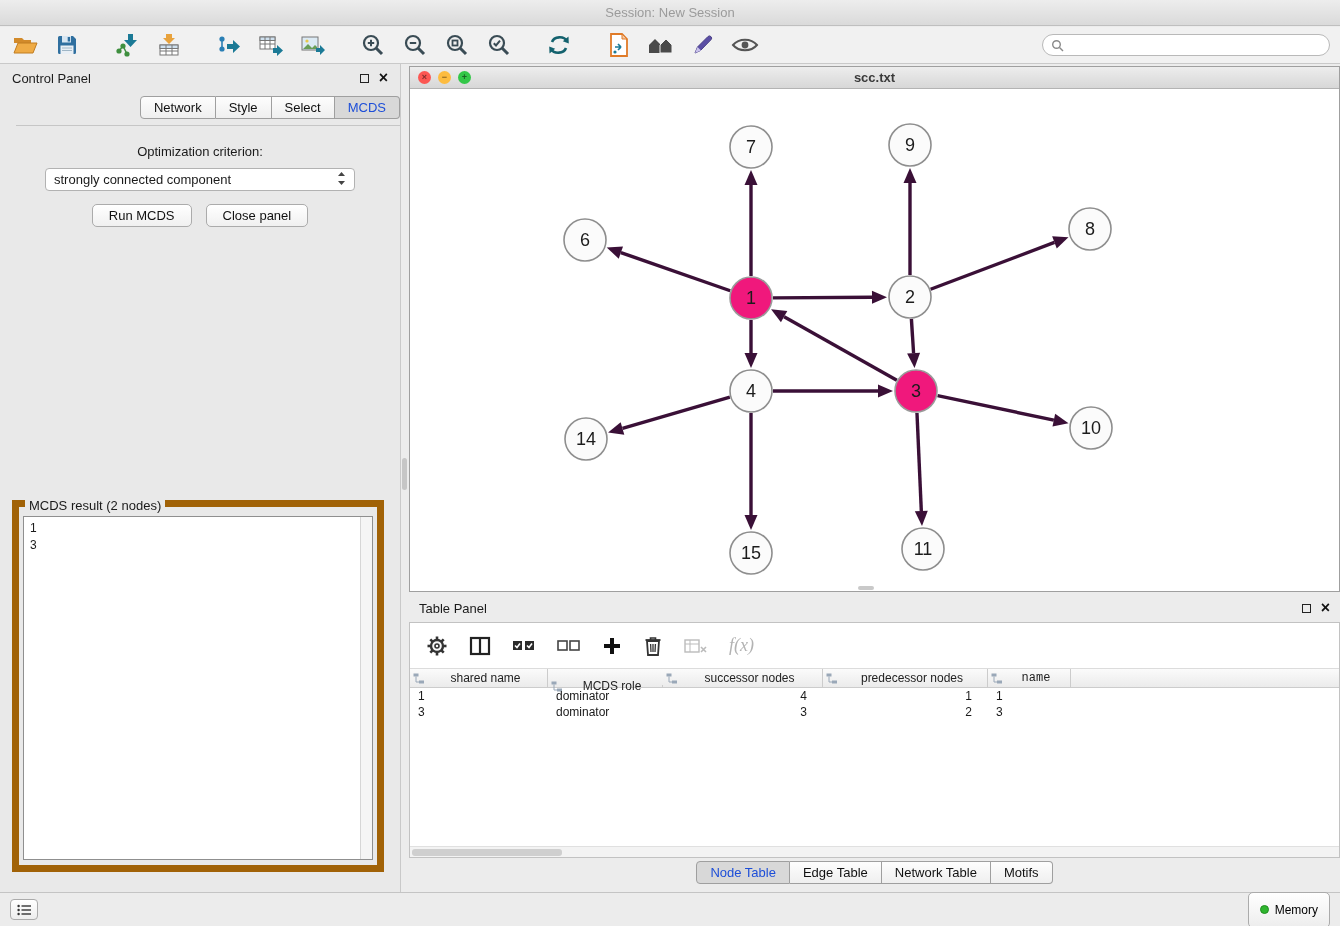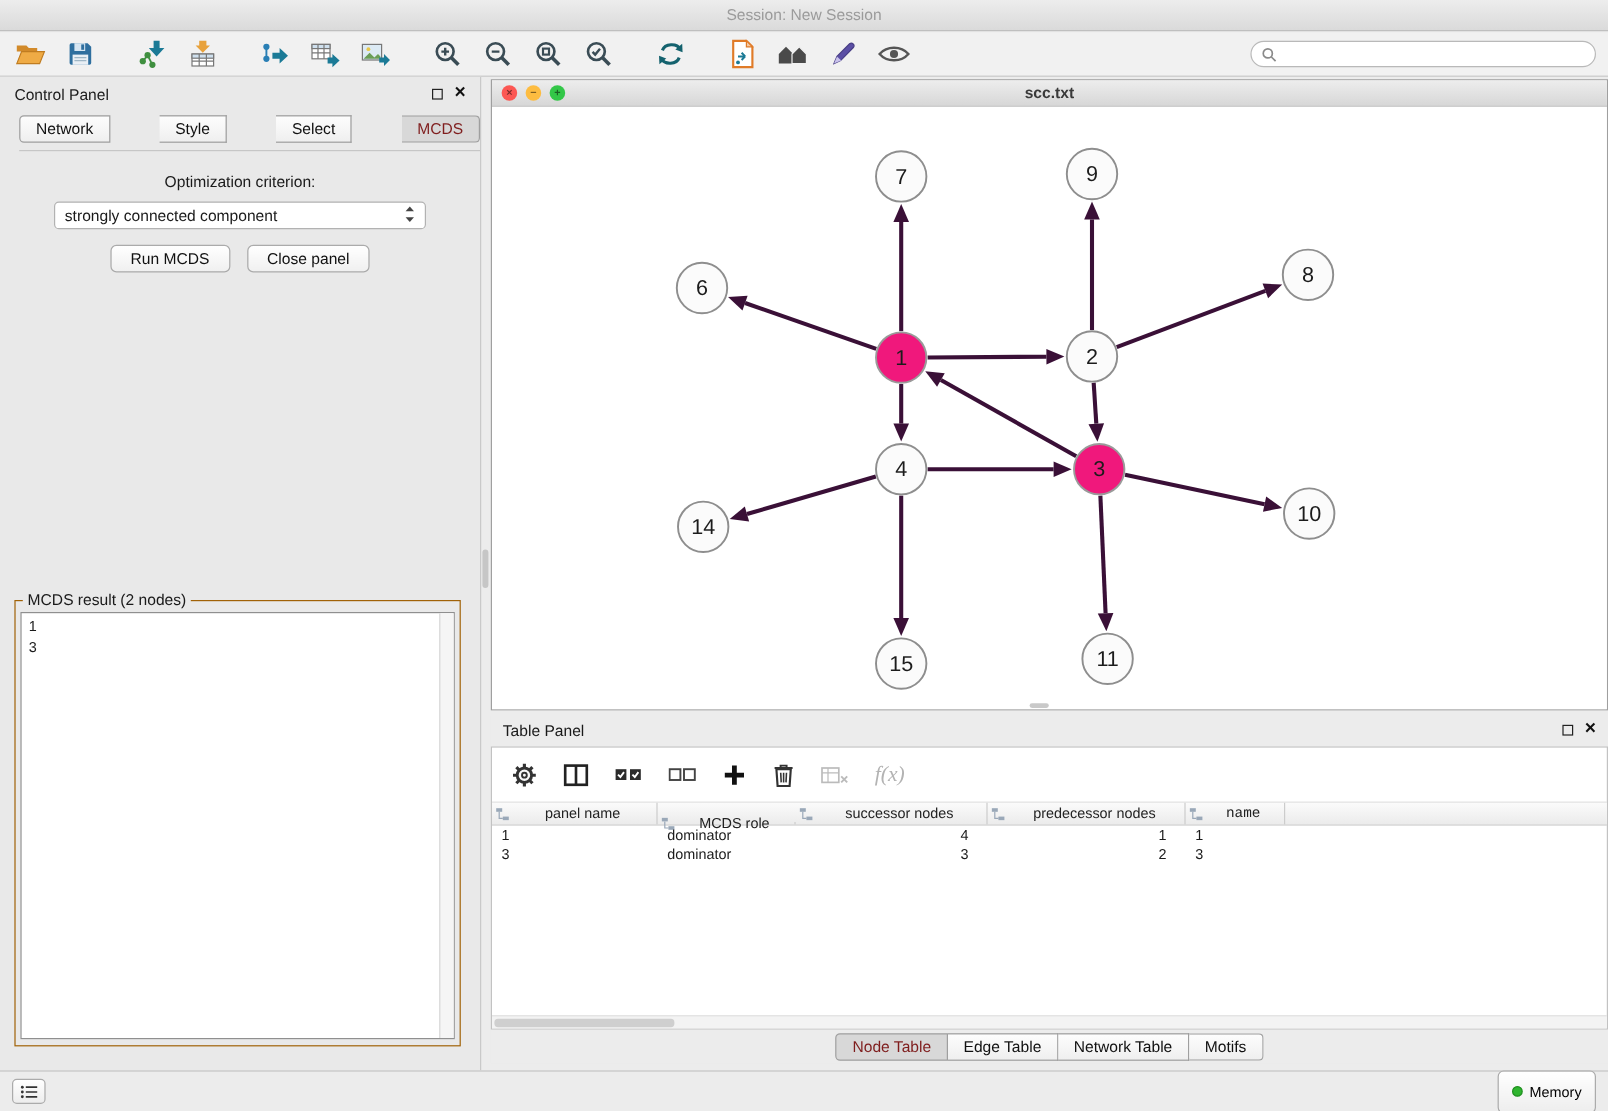--- a/index.html
+++ b/index.html
@@ -20,34 +20,34 @@
     border:1px solid #b9b9b9; border-radius:12px; display:flex; align-items:center; padding:0 8px; gap:5px; }
   .searchbox input { border:none; outline:none; flex:1; font-size:12px; font-family:"Liberation Sans",sans-serif; background:transparent; }
 
   
   .control-panel { position:absolute; left:0; top:64px; width:401px; height:828px;
     background:#e9e9e9; border-right:1px solid #c9c9c9; }
   .cp-header { height:28px; display:flex; align-items:center; padding:0 12px; font-size:13px; color:#1c1c1c; }
   .panel-ctrls { margin-left:auto; display:flex; gap:10px; align-items:center; }
   .float-box { width:9px; height:9px; border:1.5px solid #222; }
   .close-x { font-size:16px; font-weight:bold; color:#111; line-height:12px; }
-  .cp-tabbar { display:flex; justify-content:space-between; padding-top:4px; border-bottom:1px solid #c6c6c6; padding-bottom:0;margin-left:16px; }
+  .cp-tabbar { display:flex; justify-content:flex-end; padding-top:4px; border-bottom:1px solid #c6c6c6; padding-bottom:0;margin-left:16px; }
   .seg-tab { border:1px solid #9f9f9f; border-left:none; background:linear-gradient(#fdfdfd,#efefef);
     padding:3px 13px; font-size:13px; color:#111; margin-bottom:6px; }
   .seg-tab:first-child { border-left:1px solid #9f9f9f; border-radius:4px 0 0 4px; }
   .seg-tab:last-child { border-radius:0 4px 4px 0; }
-  .seg-tab.active { background:#d8d8d8; color:#7f1d1d; }
+  .seg-tab.active { background:#d8d8d8; color:#1d4ed8; }
   .opt-label { text-align:center; margin-top:18px; font-size:13px; }
   .dropdown { margin:9px auto 0; width:310px; height:23px; background:#fff; border:1px solid #b2b2b2;
     border-radius:4px; display:flex; align-items:center; padding:0 8px; font-size:13px; }
   .dropdown .chev { margin-left:auto; }
   .btn-row { display:flex; justify-content:center; gap:14px; margin-top:13px; }
   .mac-btn { background:linear-gradient(#ffffff,#f0f0f0); border:1px solid #ababab; border-radius:5px;
     padding:3px 16px; font-size:13px; color:#111; }
-  .result-box { position:absolute; left:12px; top:436px; width:372px; height:372px; border:1px solid #a16207; }
+  .result-box { position:absolute; left:12px; top:436px; width:372px; height:372px; border:7px solid #a16207; }
   .result-legend { position:absolute; top:-9px; left:6px; background:#e9e9e9; padding:0 4px; font-size:13px; }
   .result-inner { position:absolute; left:4px; right:4px; top:9px; bottom:5px; background:#fff;
     border:1px solid #8f8f8f; padding:3px 6px; font-size:12px; }
   .result-scroll { position:absolute; right:0; top:0; bottom:0; width:12px; background:#f5f5f5; border-left:1px solid #d6d6d6; }
   .result-line { line-height:17px; }
 
   
   .v-thumb { position:absolute; left:402px; top:458px; width:5px; height:32px; background:#c6c6c6; border-radius:3px; }
 
   
@@ -437,21 +437,21 @@
       </button>
     </div>
 
     <div class="grid-header" id="grid-header">
         <div class="grid-hcell" style="width: 138px;">
           <svg width="12" height="11" viewBox="0 0 12 11">
             <rect x="0.5" y="0.5" width="5" height="3" fill="#9aa8b8"></rect>
             <rect x="6" y="7.5" width="5" height="3" fill="#9aa8b8"></rect>
             <path d="M3 3.5V9h3" fill="none" stroke="#9aa8b8"></path>
           </svg>
-          <span class="hlabel">panel name</span>
+          <span class="hlabel">shared name</span>
         </div>
         <div class="grid-hcell" style="width: 115px; margin-top: 16px;">
           <svg width="12" height="11" viewBox="0 0 12 11">
             <rect x="0.5" y="0.5" width="5" height="3" fill="#9aa8b8"></rect>
             <rect x="6" y="7.5" width="5" height="3" fill="#9aa8b8"></rect>
             <path d="M3 3.5V9h3" fill="none" stroke="#9aa8b8"></path>
           </svg>
           <span class="hlabel">MCDS role</span>
         </div>
         <div class="grid-hcell" style="width: 160px;">

